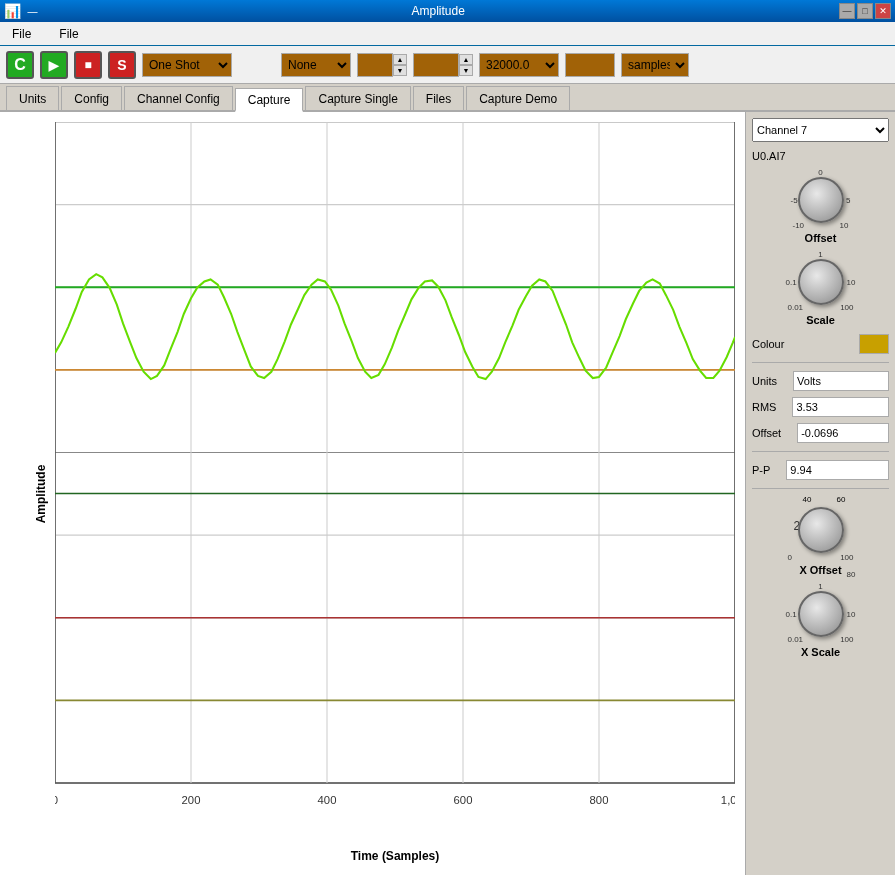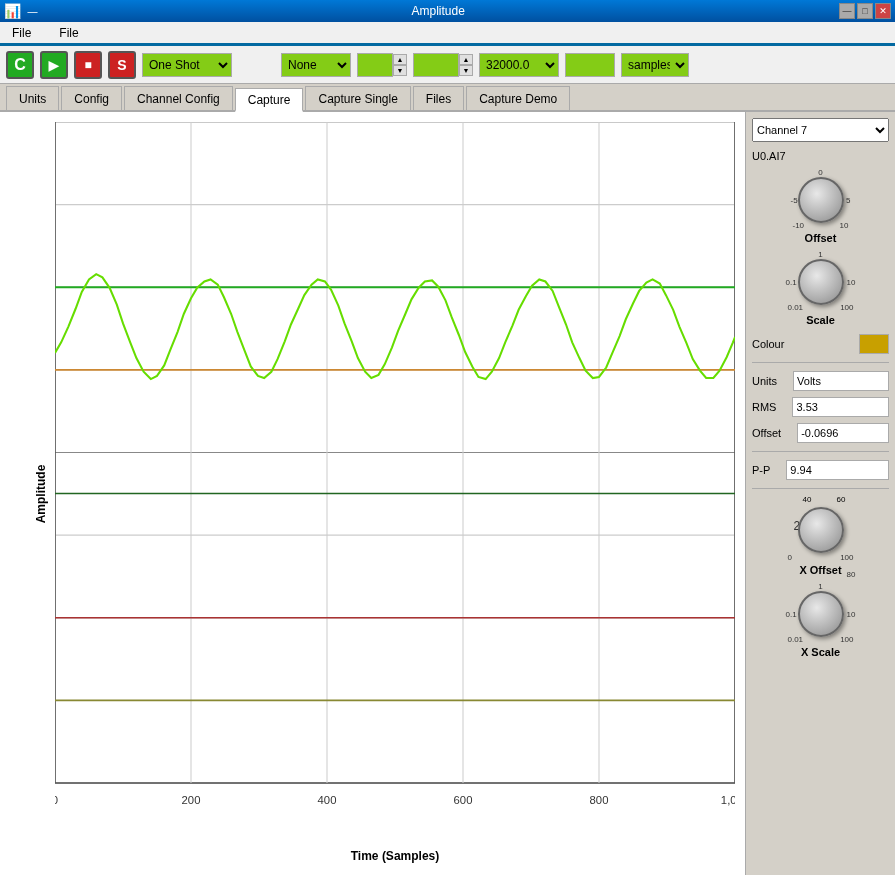--- a/index.html
+++ b/index.html
@@ -26,21 +26,21 @@
       display: flex; align-items: center; justify-content: center;
       font-size: 9px; cursor: pointer; color: #333;
     }
 
     
     .menu-bar {
       background: #f0f0f0;
       height: 24px;
       display: flex;
       align-items: center;
-      border-bottom: 3px solid #0369a1;
+      border-bottom: 1px solid #0369a1;
       padding: 0 4px;
       gap: 12px;
     }
     .menu-item {
       padding: 2px 8px;
       cursor: pointer;
       font-size: 12px;
     }
 
     
@@ -87,21 +87,21 @@
       border: 2px solid #555;
       border-radius: 3px;
       font-weight: bold;
       font-size: 14px;
       cursor: pointer;
       display: flex; align-items: center; justify-content: center;
     }
     .toolbar select, .toolbar input {
       height: 24px;
       border: 1px solid #aaa;
-      background: #84cc16;
+      background: #a16207;
       font-size: 12px;
       padding: 0 2px;
     }
     .toolbar input { width: 40px; }
     .spin-group { display: flex; align-items: center; }
     .spin-group input { width: 36px; }
     .spin-btns { display: flex; flex-direction: column; margin-left: 0; }
     .spin-btn {
       width: 14px; height: 11px;
       background: #e0e0e0;

